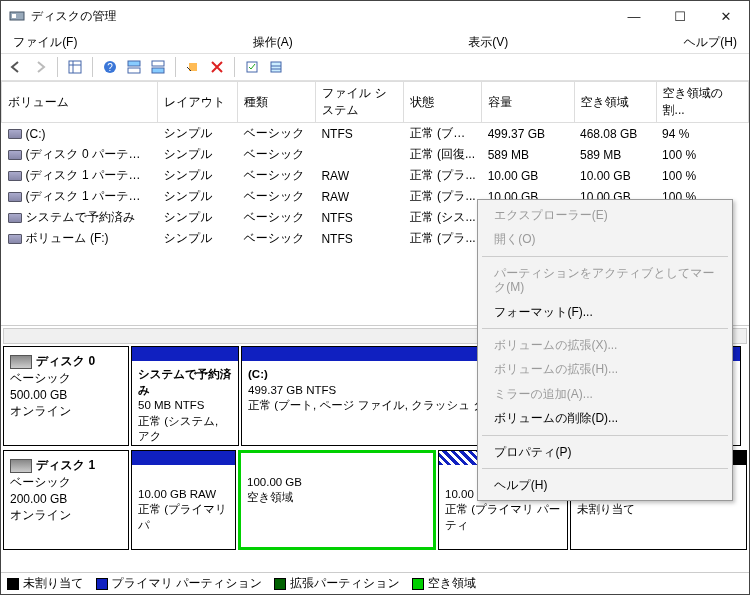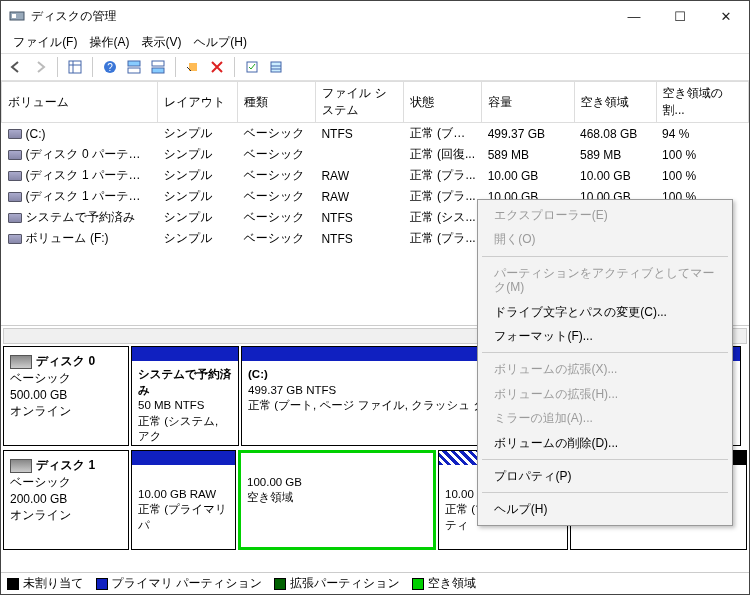--- a/index.html
+++ b/index.html
@@ -2,21 +2,21 @@
 <html><head>
 <meta charset="utf-8">
 <style>
   * { box-sizing: border-box; font-family: "Yu Gothic UI", "Meiryo", sans-serif; }
   body { margin: 0; background: #aaa; }
   .window { width: 750px; height: 595px; background: #fff; border: 1px solid #444; display: flex; flex-direction: column; position: relative; }
   .titlebar { height: 30px; display: flex; align-items: center; padding: 0 0 0 8px; font-size: 12px; }
   .titlebar .appicon { width: 16px; height: 16px; margin-right: 6px; display:inline-block; }
   .title-spacer { flex: 1; }
   .winbtn { width: 46px; height: 30px; display: flex; align-items: center; justify-content: center; font-size: 13px; color:#222;}
-  .menubar { height: 22px; display: flex; align-items: center; padding: 0 6px; font-size: 12px; gap: 0; }
+  .menubar { height: 22px; display: flex; align-items: center; padding: 0 6px; font-size: 12px; gap: 16px; justify-content: space-between; }
   .menubar span { padding: 2px 6px; }
   .toolbar { height: 28px; border-top: 1px solid #e0e0e0; border-bottom: 1px solid #e0e0e0; display: flex; align-items: center; padding: 0 4px; gap: 2px; }
   .tbtn { width: 22px; height: 22px; display:flex; align-items:center; justify-content:center; }
   .tsep { width:1px; height:20px; background:#ccc; margin:0 4px; }
   .content { flex: 1; display: flex; flex-direction: column; min-height:0; }
   .list { height: 245px; overflow:hidden; border-bottom:1px solid #ccc; }
   .list table { border-collapse: collapse; width: 100%; table-layout: fixed; font-size: 12px; }
   .list th { text-align:left; font-weight:normal; border:1px solid #ddd; background:#fff; padding:3px 6px; height:20px; }
   .list td { padding:2px 6px; white-space:nowrap; overflow:hidden; text-overflow:ellipsis; }
   .vol-icon { display:inline-block; width:14px; height:10px; background:linear-gradient(#aac,#88a); border:1px solid #556; margin-right:4px; vertical-align:middle; border-radius:1px; }
@@ -269,21 +269,20 @@
       <span><span class="sw" style="background:#006000"></span><span>拡張パーティション</span></span>
       <span><span class="sw" style="background:#00d000"></span><span>空き領域</span></span>
     </div>
   </div>
 
   <div class="ctxmenu" id="ctx">
       <div class="mi disabled">エクスプローラー(E)</div>
       <div class="mi disabled">開く(O)</div>
       <div class="sep"></div>
       <div class="mi disabled">パーティションをアクティブとしてマーク(M)</div>
-      <div class="mi">ドライブ文字とパスの変更(C)...</div>
       <div class="mi">フォーマット(F)...</div>
       <div class="sep"></div>
       <div class="mi disabled">ボリュームの拡張(X)...</div>
       <div class="mi disabled">ボリュームの拡張(H)...</div>
       <div class="mi disabled">ミラーの追加(A)...</div>
       <div class="mi">ボリュームの削除(D)...</div>
       <div class="sep"></div>
       <div class="mi">プロパティ(P)</div>
       <div class="sep"></div>
       <div class="mi">ヘルプ(H)</div>

